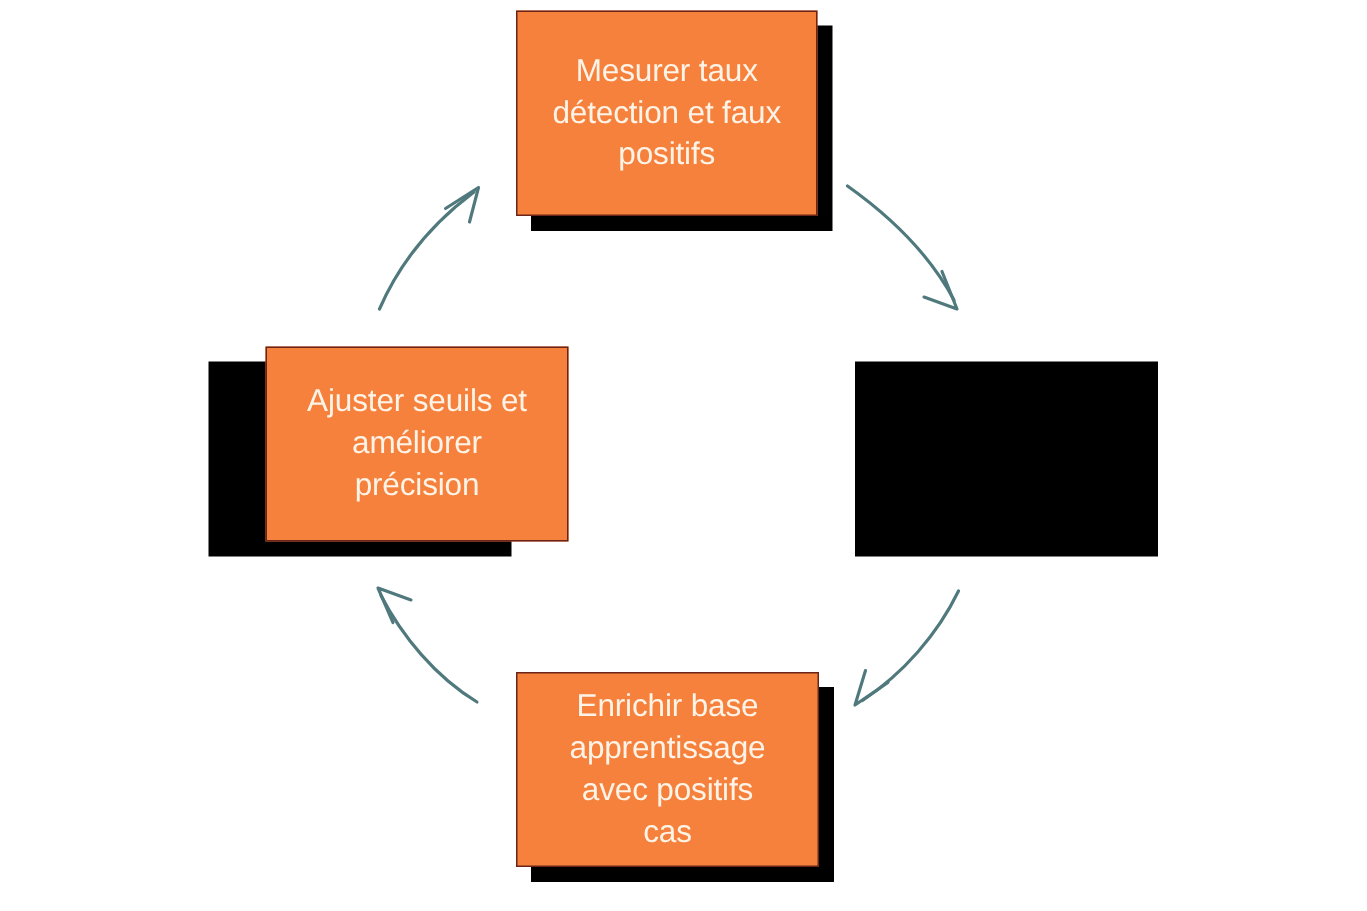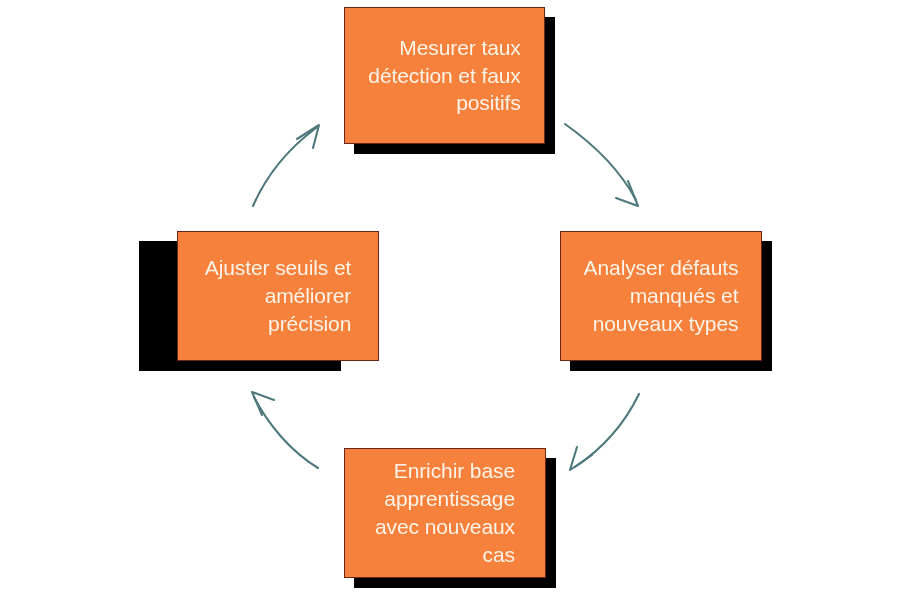--- a/index.html
+++ b/index.html
@@ -24,21 +24,21 @@
     pointer-events: none;
   }
   .node {
     position: absolute;
     box-sizing: border-box;
     background: #F6813C;
     border: 1.5px solid #6B2418;
     display: flex;
     align-items: center;
     justify-content: center;
-    text-align: right;
+    text-align: center;
     z-index: 2;
   }
   .node-shadow {
     position: absolute;
     background: #000000;
     z-index: 1;
   }
   .node-label {
     color: #FDF3E7;
     font-size: 21px;
@@ -96,30 +96,25 @@
   <div class="node-shadow" id="shadow-right"></div>
   <div class="node-shadow" id="shadow-bottom"></div>
   <div class="node-shadow" id="shadow-left"></div>
 
   <div class="node" id="node-top">
     <span class="node-label">Mesurer taux
 détection et faux
 positifs</span>
   </div>
 
-  <div class="node" id="node-right">
-    <span class="node-label">Analyser défauts
-manqués et
-nouveaux types</span>
-  </div>
 
   <div class="node" id="node-bottom">
     <span class="node-label">Enrichir base
 apprentissage
-avec nouveaux
+avec positifs
 cas</span>
   </div>
 
   <div class="node" id="node-left">
     <span class="node-label">Ajuster seuils et
 améliorer
 précision</span>
   </div>
 
 </div>

